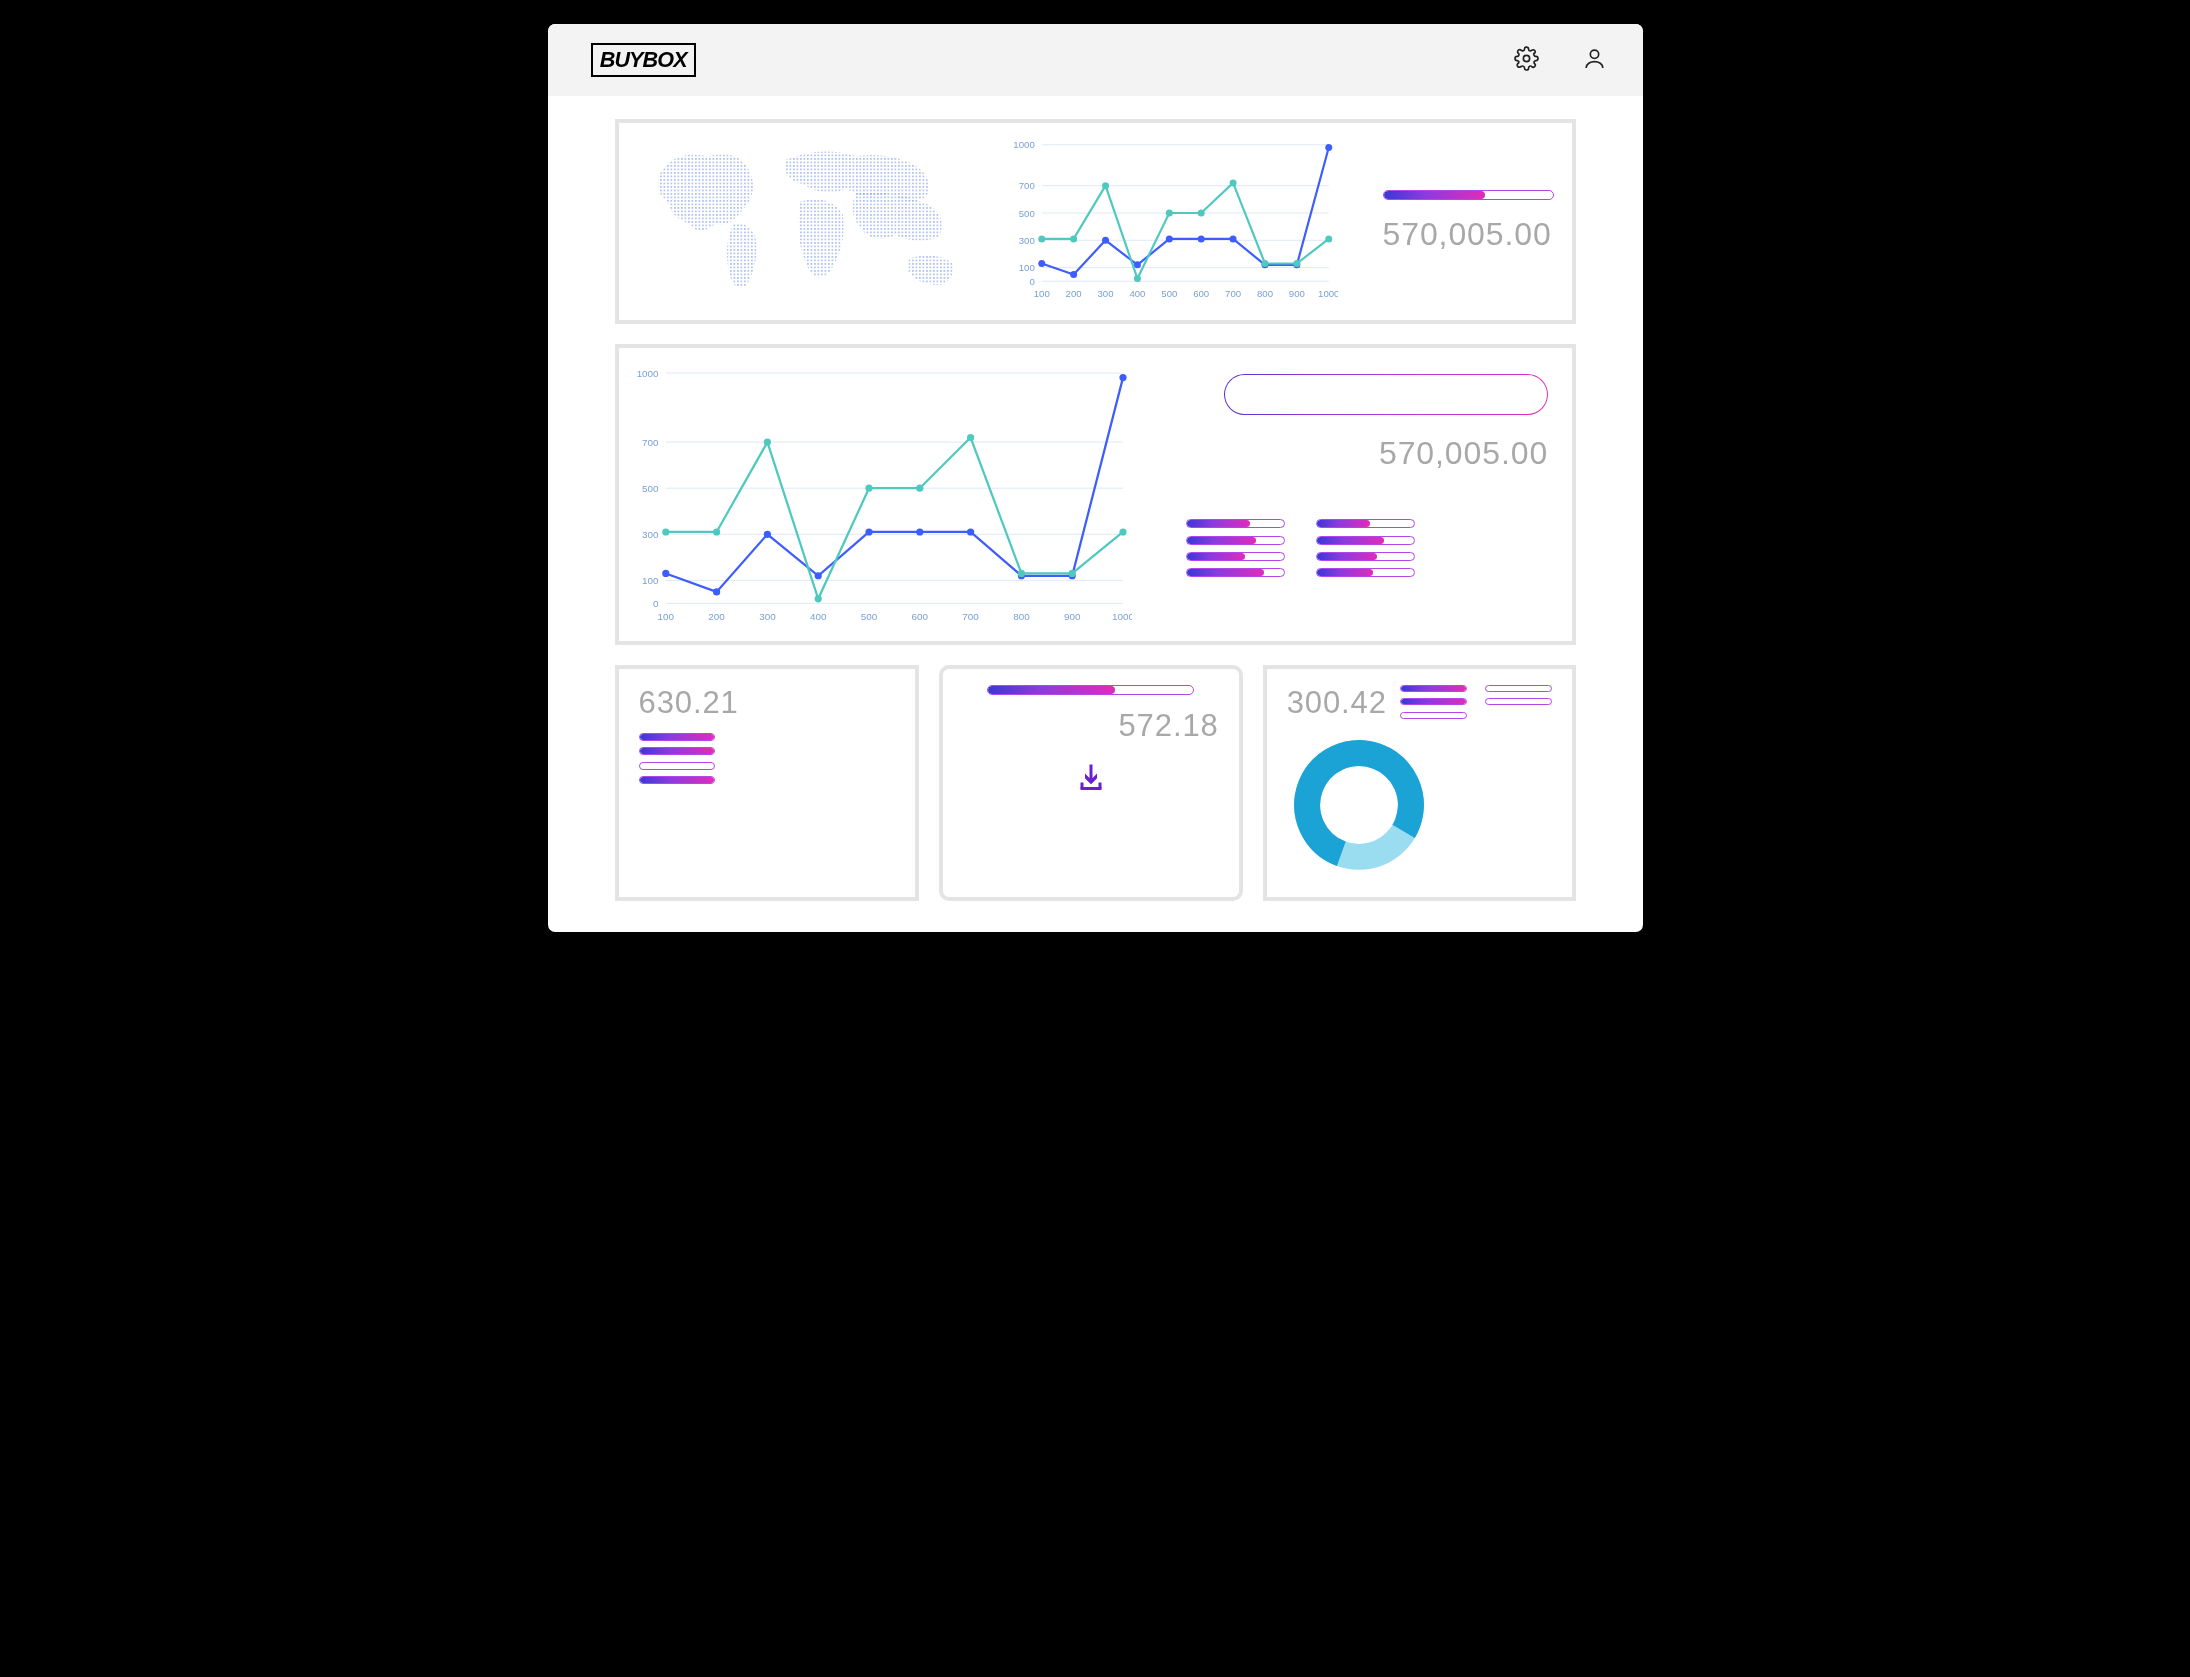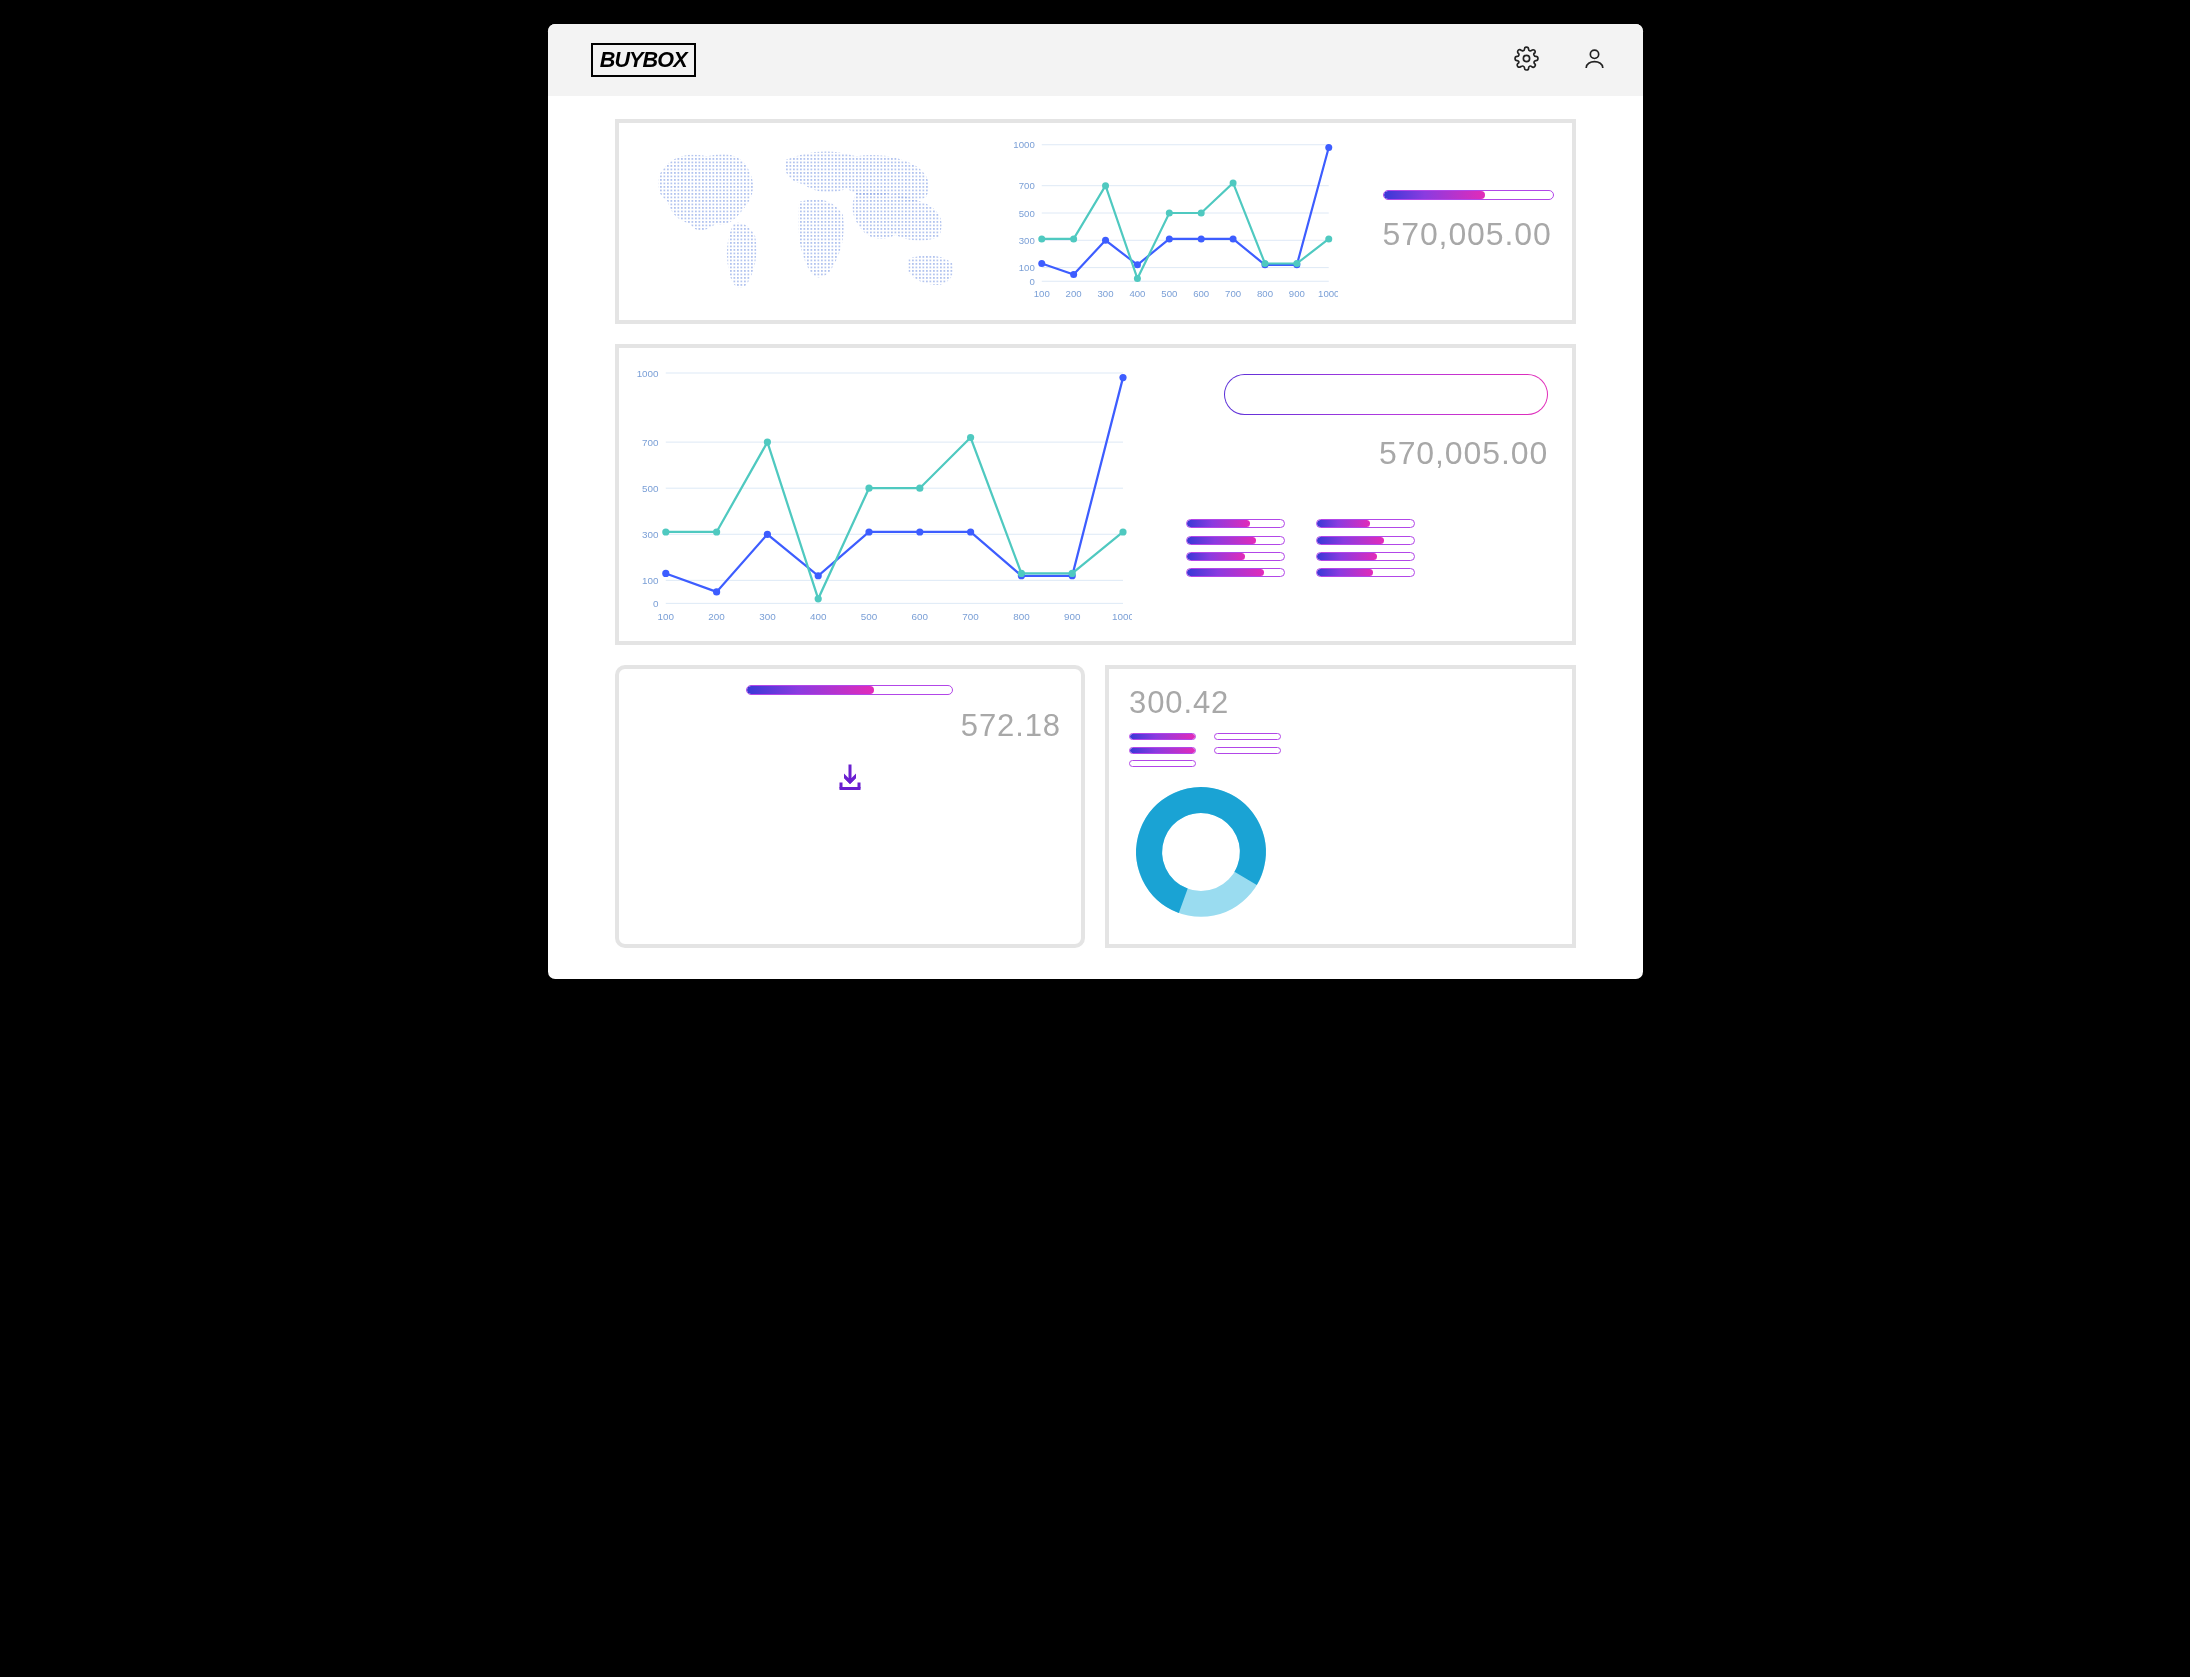--- a/index.html
+++ b/index.html
@@ -80,21 +80,21 @@
 .row3 .panel { flex:1; padding: 16px 20px 20px 20px; display:flex; flex-direction:column; gap:12.6px; min-height: 189px; }
 .panel-stat { font-size: 31px; color:#a8a8a8; letter-spacing:0.9px; }
 .bars-stack { display:flex; flex-direction:column; gap:6.3px; }
 .bars-stack .progress-bar { width: 76px; height:8px; }
 .panel-mid { align-items:center;border-radius:10px; }
 .panel-mid .progress-bar { width: 207px; height:10.8px; }
 .panel-mid .panel-stat { align-self:flex-end; }
 .download-icon { width:36px; height:36px; margin-top:3.6px; }
 .download-icon svg { width:100%; height:100%; fill:#6a1fd0; }
 .panel-r3c { flex-direction:row; align-items:flex-start; gap: 18px; }
-.panel-r3c .left { display:flex; flex-direction:column; gap:12.6px; flex:1;}
+.panel-r3c .left { display:flex; flex-direction:row; gap:12.6px; flex:1;}
 .double-bars { display:flex; gap: 18px; }
 .double-bars .bars-stack .progress-bar { width:67px; height:7.2px; }
 .donut-wrap { width:144px; height:144px; }
 .donut-wrap svg { width:100%; height:100%; }
 .grid-line { stroke:#d9e6f5; stroke-width:1; }
 .series-a { stroke:#3d5dff; stroke-width:2.5; fill:none; }
 .series-b { stroke:#4fc9c0; stroke-width:2.5; fill:none; }
 .dot-a { fill:#3d5dff; }
 .dot-b { fill:#4fc9c0; }
 .axis-text { fill:#7a9fd6; font-size:11px; }
@@ -281,20 +281,35 @@
               <div class="progress-bar thin" style="width: 99px;">
                 <div class="fill" style="width: 58%;"></div>
               </div>
             </div>
         </div>
       </div>
     </div>
 
     <div class="row3">
 
+      <div class="panel">
+        <div class="panel-stat">630.21</div>
+        <div class="bars-stack" id="c1-bars">
+            <div class="progress-bar thin" style="width: 76px;">
+              <div class="fill" style="width: 100%;"></div>
+            </div>
+            <div class="progress-bar thin" style="width: 76px;">
+              <div class="fill" style="width: 100%;"></div>
+            </div>
+            <div class="progress-bar thin empty" style="width: 76px;"></div>
+            <div class="progress-bar thin" style="width: 76px;">
+              <div class="fill" style="width: 100%;"></div>
+            </div>
+          </div>
+      </div>
 
       <div class="panel panel-mid">
         <div class="progress-bar">
           <div class="fill" id="c2-prog-fill" style="width: 62%;"></div>
         </div>
         <div class="panel-stat">572.18</div>
         <div class="download-icon">
           <svg viewBox="0 0 24 24">
               <path d="M12 3 L12 13 L8 9 L8 12 L12 16 L16 12 L16 9 L12 13 Z" fill="#6a1fd0"></path>
               <path d="M11 3h2v9h3l-4 4-4-4h3z"></path>

